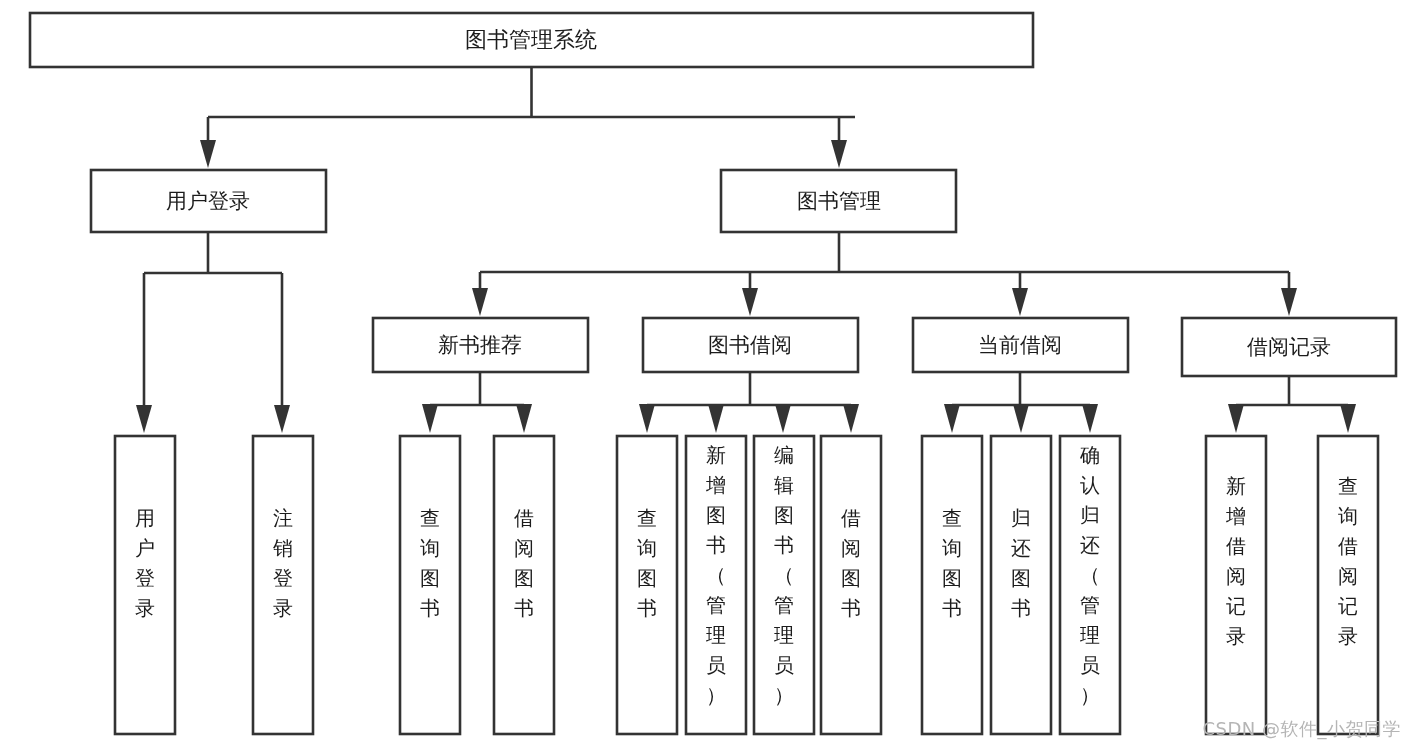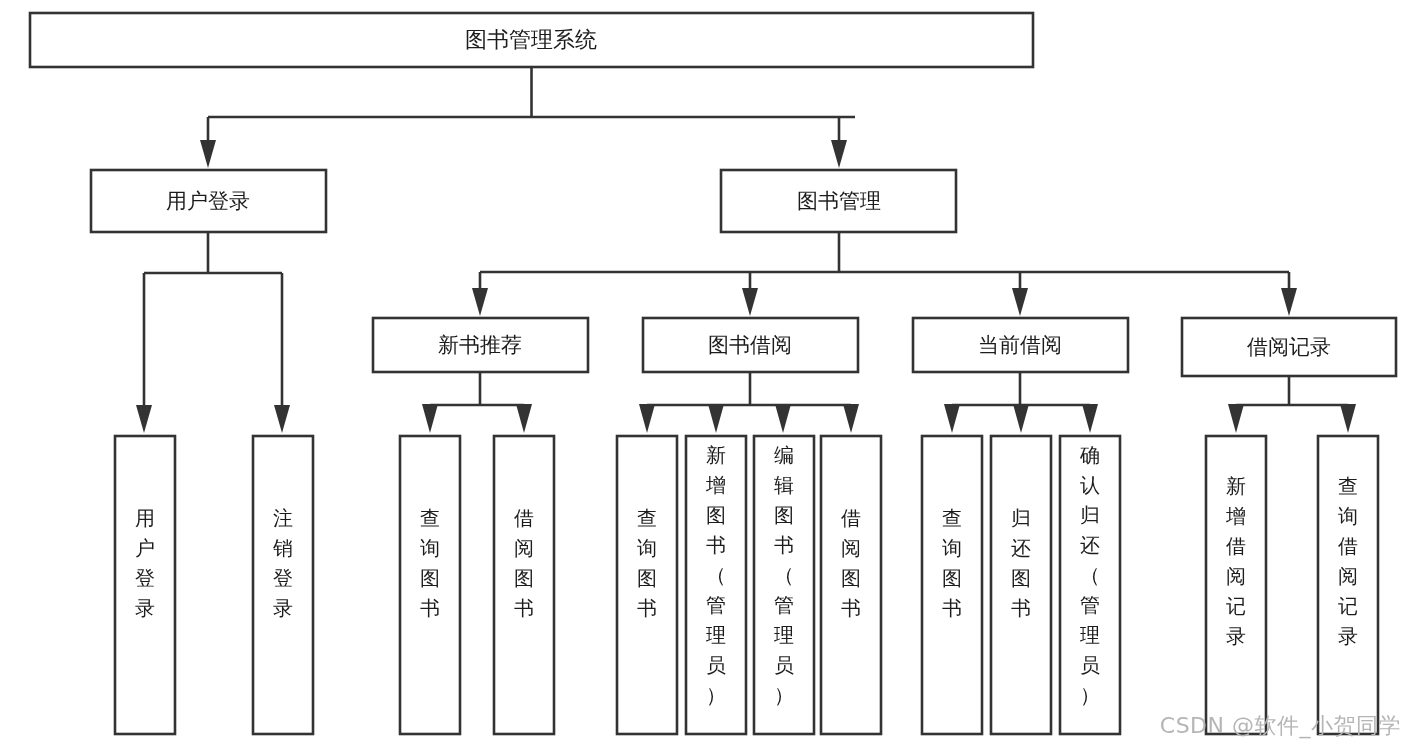--- a/index.html
+++ b/index.html
@@ -55,21 +55,21 @@
   }
   .arrow-head {
     fill: #333333;
     stroke: none;
   }
   .watermark {
     position: absolute;
     right: 14px;
     bottom: 6px;
     font-family: "DejaVu Sans", "Liberation Sans", sans-serif;
-    font-size: 22px;
+    font-size: 18px;
     color: #b5b5b5;
     letter-spacing: 0.5px;
     white-space: nowrap;
     user-select: none;
   }
 </style>
 </head>
 <body>
 
 <div id="diagram-root">

